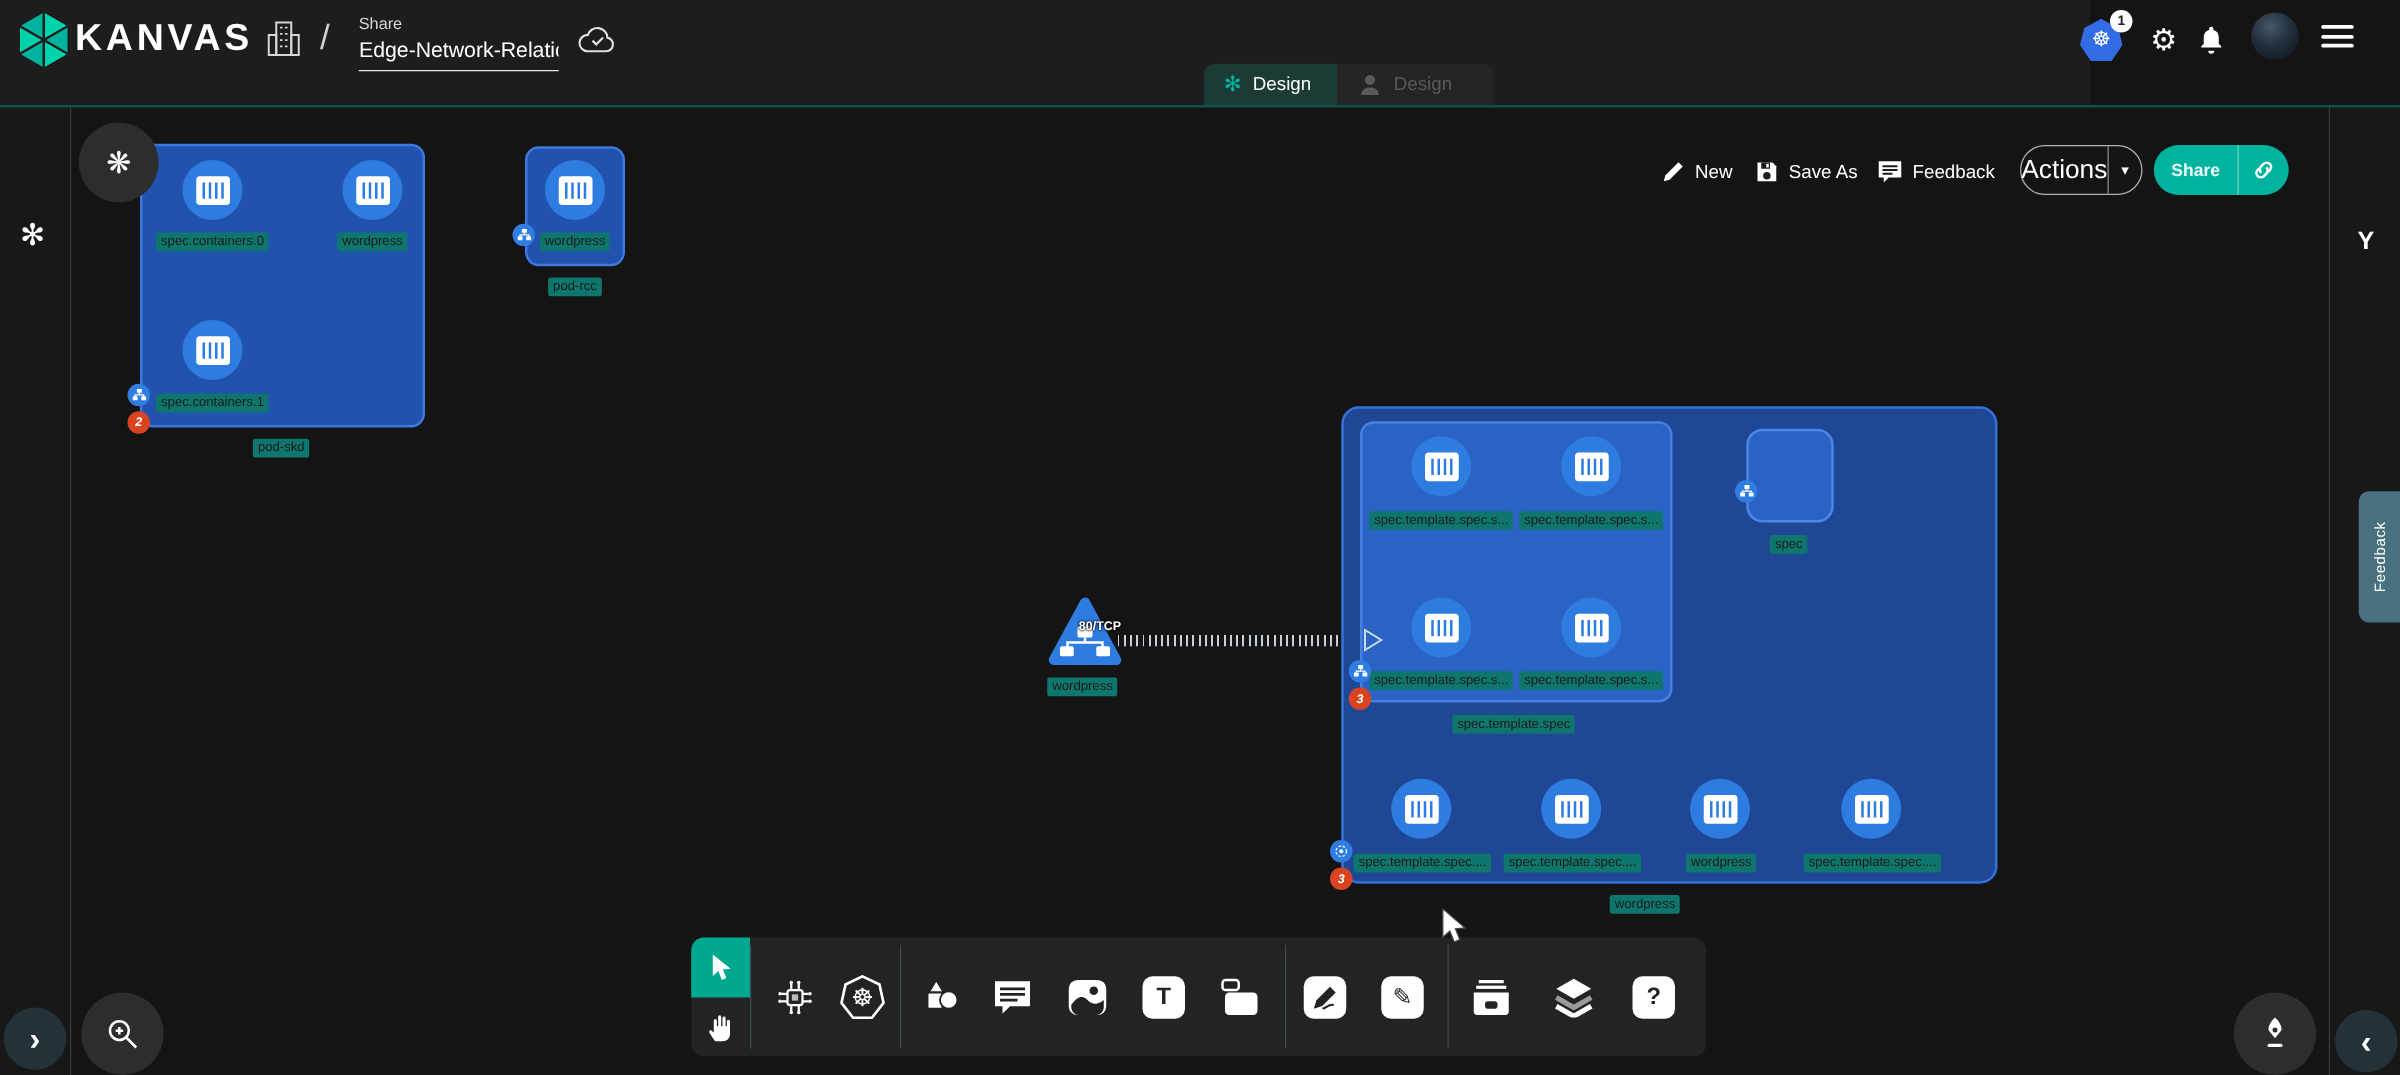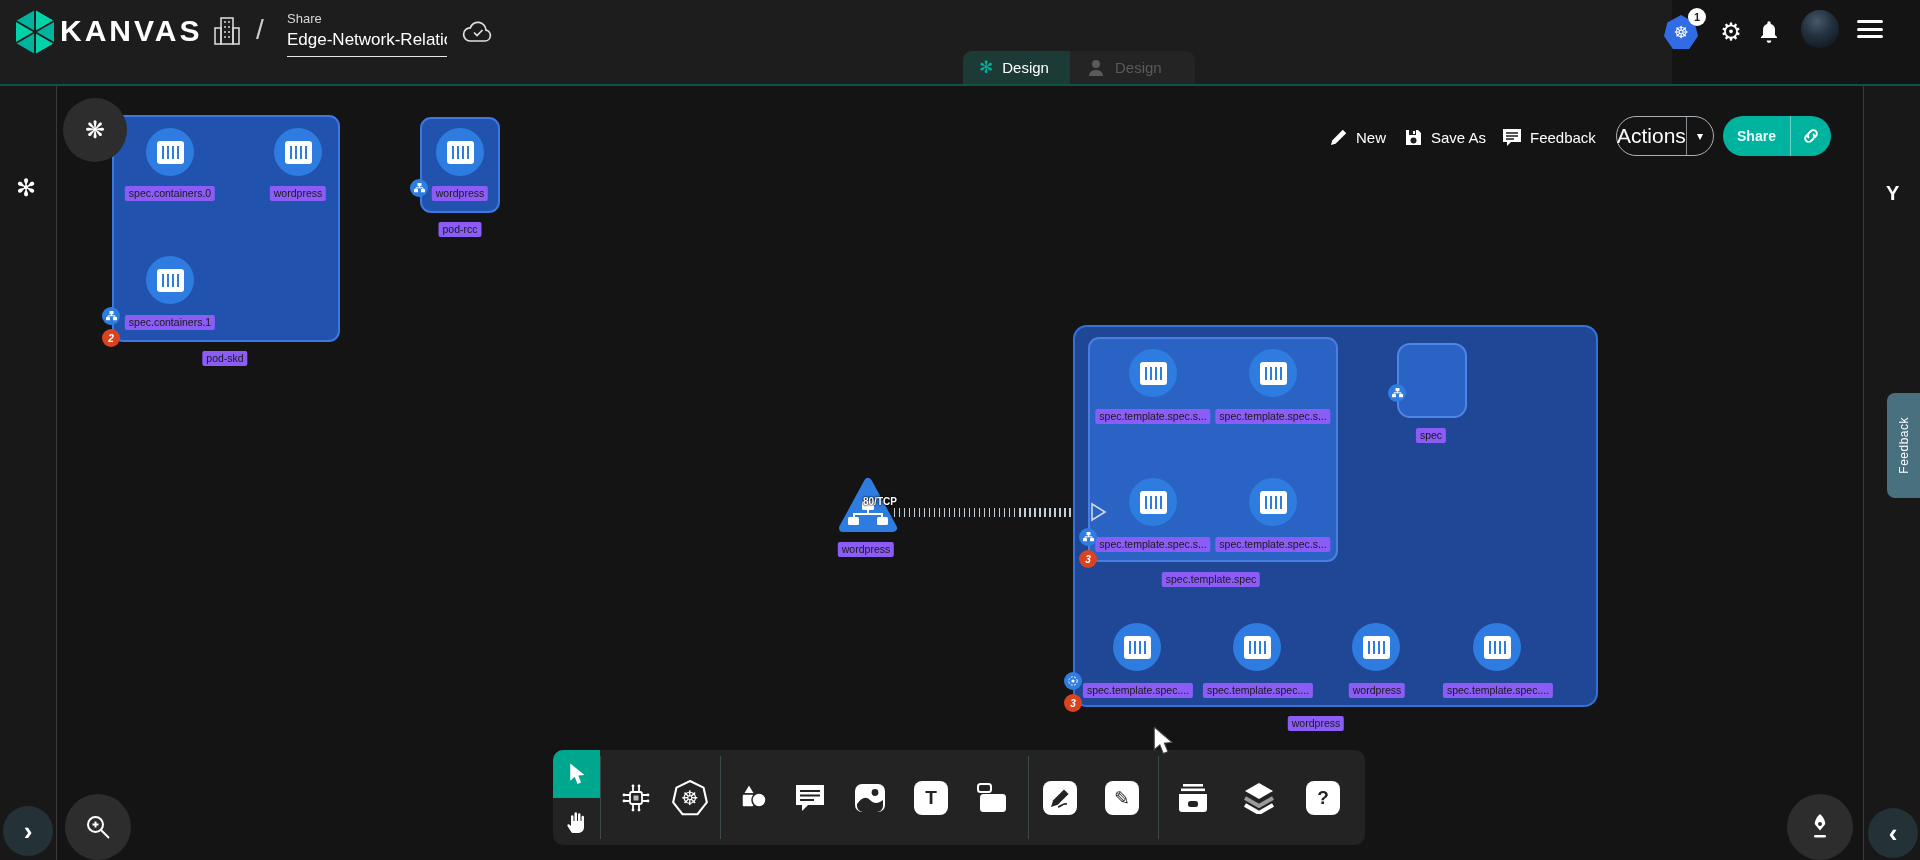--- a/index.html
+++ b/index.html
@@ -70,21 +70,21 @@
   .grp-skd{left:112px;top:115px;width:228px;height:227px;background:#2153ae;border:2px solid #3d77e0;border-radius:11px;}
   .grp-rcc{left:420px;top:117px;width:80px;height:96px;background:#2153ae;border:2px solid #3d77e0;border-radius:11px;}
   .grp-dep{left:1073px;top:325px;width:525px;height:382px;background:#1f4795;border:2px solid #3671d9;border-radius:14px;}
   .grp-tpl{left:1088px;top:337px;width:250px;height:225px;background:#2b63c4;border:2px solid #4780e0;border-radius:11px;}
   .grp-spec{left:1397px;top:343px;width:70px;height:75px;background:#2b63c4;border:2px solid #4b86e8;border-radius:13px;}
   .cnode{position:absolute;width:48px;height:48px;border-radius:50%;background:#2e7ce0;
          transform:translate(-50%,-50%);display:flex;align-items:center;justify-content:center;z-index:2;}
   .cglyph{width:27px;height:23px;background:#fff;border-radius:3px;display:flex;gap:3px;
           align-items:center;justify-content:center;}
   .cglyph i{display:block;width:2px;height:13px;background:#2e7ce0;}
-  .chip{position:absolute;transform:translateX(-50%);background:#8b5cf6;color:#1a1a1a;font-size:10.5px;
+  .chip{position:absolute;transform:translateX(-50%);background:#0f766e;color:#1a1a1a;font-size:10.5px;
         line-height:13px;padding:1px 4px;border-radius:2px;white-space:nowrap;z-index:3;}
   .badge{position:absolute;width:18px;height:18px;border-radius:50%;transform:translate(-50%,-50%);
          display:flex;align-items:center;justify-content:center;z-index:4;}
   .badge-blue{background:#2f7de0;}
   .badge-red{background:#d9431f;color:#fff;font-size:10px;font-weight:bold;font-style:italic;}
   .edge-line{position:absolute;left:894px;top:508px;width:198px;height:9px;z-index:1;
              background:repeating-linear-gradient(90deg,rgba(208,218,228,.95) 0 1.5px,transparent 1.5px 5px);}
   .edge-label{position:absolute;left:863px;top:496px;font-size:10px;font-weight:bold;color:#fff;z-index:3;
               text-shadow:0 0 2px #000,0 0 2px #000;}
   .tri{position:absolute;left:838px;top:477px;z-index:2;}

